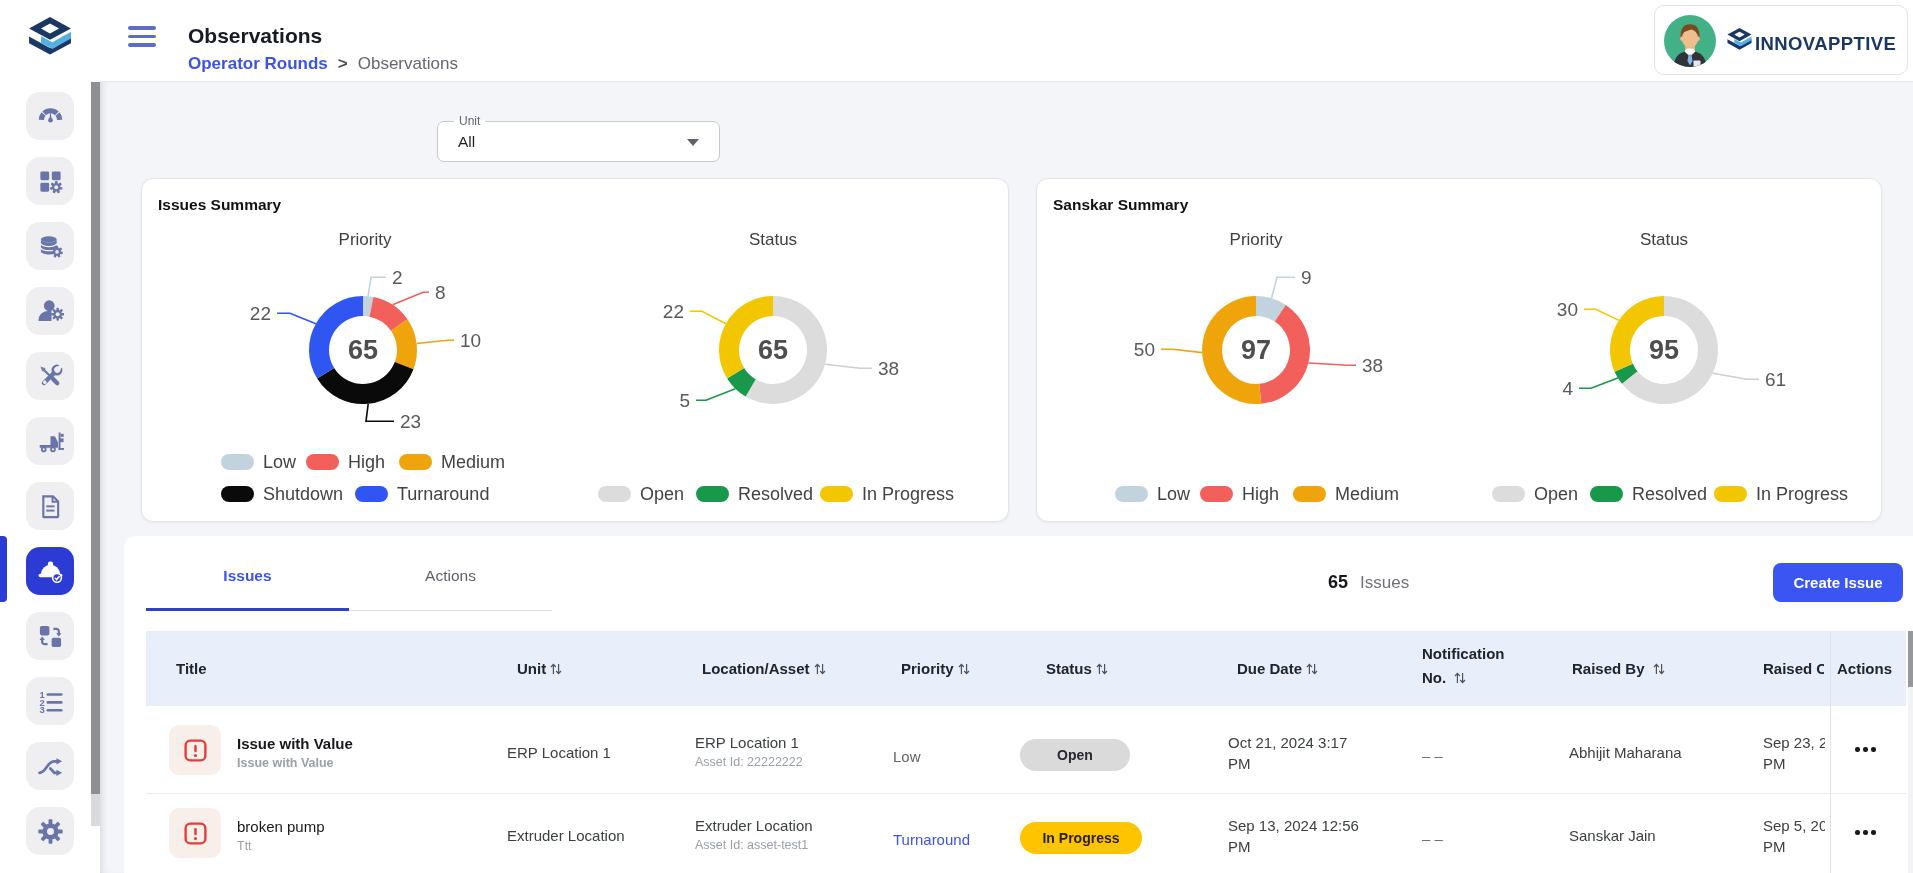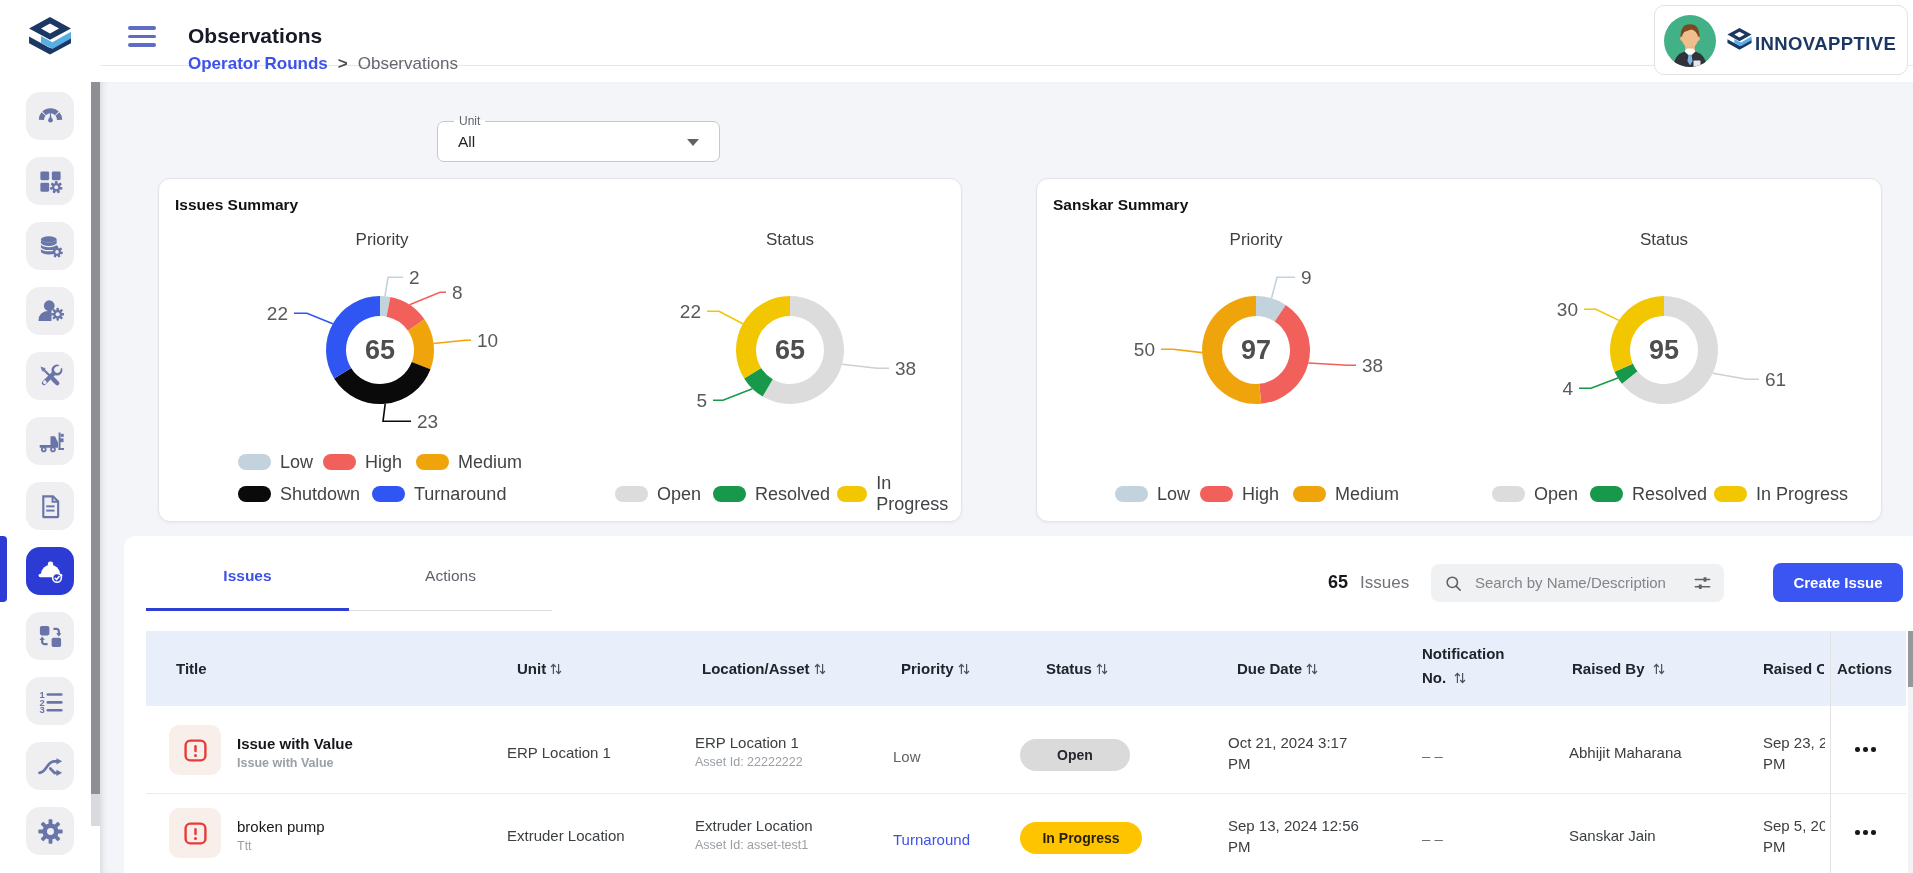--- a/index.html
+++ b/index.html
@@ -1,18 +1,18 @@
 <!DOCTYPE html>
 <html><head><meta charset="utf-8"><style>
 *{margin:0;padding:0;box-sizing:border-box}
 html,body{width:1913px;height:873px;overflow:hidden;font-family:"Liberation Sans",sans-serif;background:#fff}
 .abs{position:absolute}
 #sidebar{position:absolute;left:0;top:0;width:100px;height:873px;background:#fff;z-index:5}
 .sbtn{position:absolute;left:26px;width:48px;height:48px;border-radius:14px;background:#efeff1;display:flex;align-items:center;justify-content:center}
-#topbar{position:absolute;left:100px;top:0;width:1813px;height:66px;background:#fff;border-bottom:1px solid #e8e8ea;z-index:4}
+#topbar{position:absolute;left:100px;top:0;width:1813px;height:82px;background:#fff;border-bottom:1px solid #e8e8ea;z-index:4}
 #content{position:absolute;left:100px;top:82px;width:1813px;height:791px;background:#f4f5f9;box-shadow:inset 6px 0 8px -6px rgba(0,0,0,.18)}
 .card{position:absolute;background:#fff;border:1px solid #e3e4e8;border-radius:12px;box-shadow:0 1px 3px rgba(0,0,0,.05)}
 .ctitle{position:absolute;left:16px;top:17px;font-size:15.5px;font-weight:bold;color:#111}
 .chlabel{position:absolute;width:160px;text-align:center;font-size:17px;color:#3c4043;top:51px}
 .li{position:absolute;display:flex;align-items:center;gap:9px;font-size:18px;color:#414347;height:22px}
 .li i{width:33px;height:16px;border-radius:8px;display:block}
 .sel{position:absolute;top:39px;height:41px;background:#fff;border:1px solid #c6c8cc;border-radius:7px}
 .sel .lab{position:absolute;left:16px;top:-8px;font-size:12px;color:#61656d;background:linear-gradient(to bottom,#f4f5f9 46%,#fff 46%);padding:0 5px}
 .sel .val{position:absolute;left:20px;top:0;height:100%;display:flex;align-items:center;font-size:15.5px;color:#1f2228}
 .sel .arr{position:absolute;right:20px;top:17px;width:0;height:0;border-left:6px solid transparent;border-right:6px solid transparent;border-top:7px solid #5f6368}
@@ -216,21 +216,21 @@
         </svg></div>
 <div class="abs" style="left:100px;top:27px;font-size:18.5px;font-weight:bold;color:#1b3764;letter-spacing:.4px">INNOVAPPTIVE</div>
 </div>
 </div>
 <div id="content">
 <div class="sel" style="left:337px;width:283px">
       <span class="lab">Unit</span>
       <span class="val">All</span>
       <span class="arr"></span>
     </div>
-<div class="card" style="left:58px;top:96px;width:804px;height:344px">
+<div class="card" style="left:41px;top:96px;width:868px;height:344px">
 <div class="ctitle">Issues Summary</div>
 <div class="chlabel" style="left:143px">Priority</div>
 <div class="chlabel" style="left:551px">Status</div>
 <svg style="position:absolute;left:61px;top:61px" width="320" height="220" viewBox="0 0 320 220">
         <path d="M160.00 56.00 A54 54 0 0 1 170.37 57.01 L166.53 76.63 A34 34 0 0 0 160.00 76.00 Z" fill="#c3d3de"></path>
         <path d="M170.37 57.01 A54 54 0 0 1 204.44 79.32 L187.98 90.69 A34 34 0 0 0 166.53 76.63 Z" fill="#f1605a"></path>
         <path d="M204.44 79.32 A54 54 0 0 1 210.49 129.15 L191.79 122.06 A34 34 0 0 0 187.98 90.69 Z" fill="#f0a40c"></path>
         <path d="M210.49 129.15 A54 54 0 0 1 114.13 138.49 L131.12 127.94 A34 34 0 0 0 191.79 122.06 Z" fill="#0a0a0a"></path>
         <path d="M114.13 138.49 A54 54 0 0 1 160.00 56.00 L160.00 76.00 A34 34 0 0 0 131.12 127.94 Z" fill="#2f55f3"></path>
         <polyline points="165,56.3 168,37.3 183,37.3" fill="none" stroke="#c3d3de" stroke-width="1.6"></polyline>
@@ -302,37 +302,20 @@
 <div class="li" style="left:677px;top:304px"><i style="background:#f2c600"></i>In Progress</div>
 </div>
 </div>
 <div id="panel">
 <div class="tab" style="left:22px;color:#3d52e8;font-weight:bold">Issues</div>
 <div class="tab" style="left:225px;color:#5d6169">Actions</div>
 <div class="abs" style="left:22px;top:74px;width:406px;height:1px;background:#dcdee2"></div>
 <div class="abs" style="left:22px;top:72px;width:203px;height:3px;background:#2f3fd3"></div>
 <div class="abs" style="left:1204px;top:36px;font-size:18px;font-weight:bold;color:#17181c">65</div>
 <div class="abs" style="left:1236px;top:37px;font-size:17px;color:#6f7277">Issues</div>
-<div class="abs" style="left:1307px;top:28px;width:293px;height:38px;background:#f0f1f2;border-radius:8px">
-<svg class="abs" style="left:13px;top:10px" width="19" height="19" viewBox="0 0 24 24">
-        <circle cx="10.5" cy="10.5" r="6.5" fill="none" stroke="#5f6368" stroke-width="2"></circle>
-        <line x1="15.3" y1="15.3" x2="20.5" y2="20.5" stroke="#5f6368" stroke-width="2" stroke-linecap="round"></line>
-      </svg>
-<div class="abs" style="left:44px;top:10px;font-size:15px;color:#80858c">Search by Name/Description</div>
-<svg class="abs" style="right:12px;top:10px" width="19" height="19" viewBox="0 0 24 24">
-        <g stroke="#5f6368" stroke-width="2" stroke-linecap="round">
-          <line x1="3" y1="7" x2="13" y2="7"></line>
-          <line x1="17.5" y1="7" x2="21" y2="7"></line>
-          <line x1="3" y1="16" x2="7" y2="16"></line>
-          <line x1="11.5" y1="16" x2="21" y2="16"></line>
-        </g>
-        <rect x="13.2" y="4.2" width="4" height="5.6" rx="1" fill="#5f6368"></rect>
-        <rect x="7.2" y="13.2" width="4" height="5.6" rx="1" fill="#5f6368"></rect>
-      </svg>
-</div>
 <div class="abs" style="left:1649px;top:27px;width:130px;height:39px;background:#3a55f1;border-radius:8px;display:flex;align-items:center;justify-content:center;color:#fff;font-size:15px;font-weight:bold">Create Issue</div>
 <div class="abs" style="left:22px;top:95px;width:1760px;height:75px;background:#e9eefb"></div>
 <div class="hcell" style="left:52px;top:124px">Title</div>
 <div class="hcell" style="left:393px;top:124px">Unit<svg class="sort" width="12" height="12" viewBox="0 0 12 12">
         <g stroke="#4e5359" stroke-width="1.2" fill="none">
           <path d="M3.4 11 V1.8 M1 4 L3.4 1.4 L5.8 4"></path>
           <path d="M8.6 1 V10.2 M6.2 8 L8.6 10.6 L11 8"></path>
         </g>
       </svg></div>
 <div class="hcell" style="left:578px;top:124px">Location/Asset<svg class="sort" width="12" height="12" viewBox="0 0 12 12">

